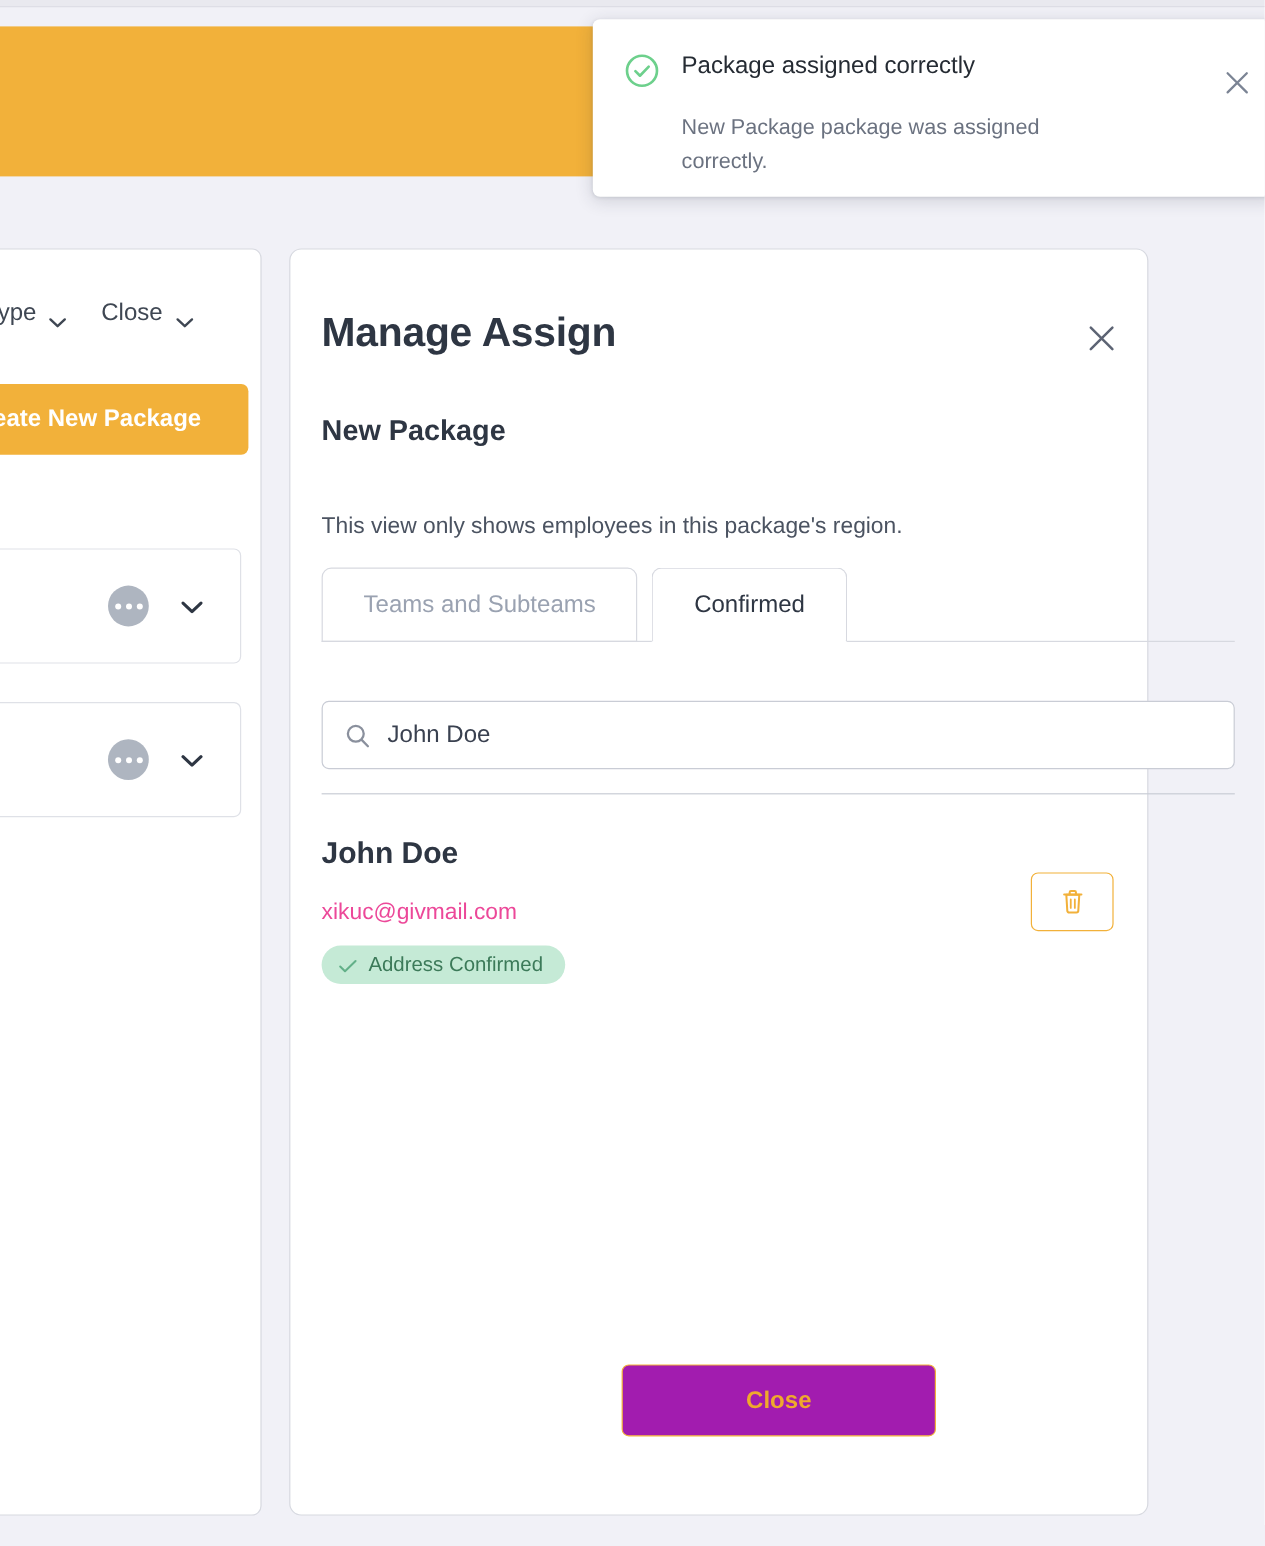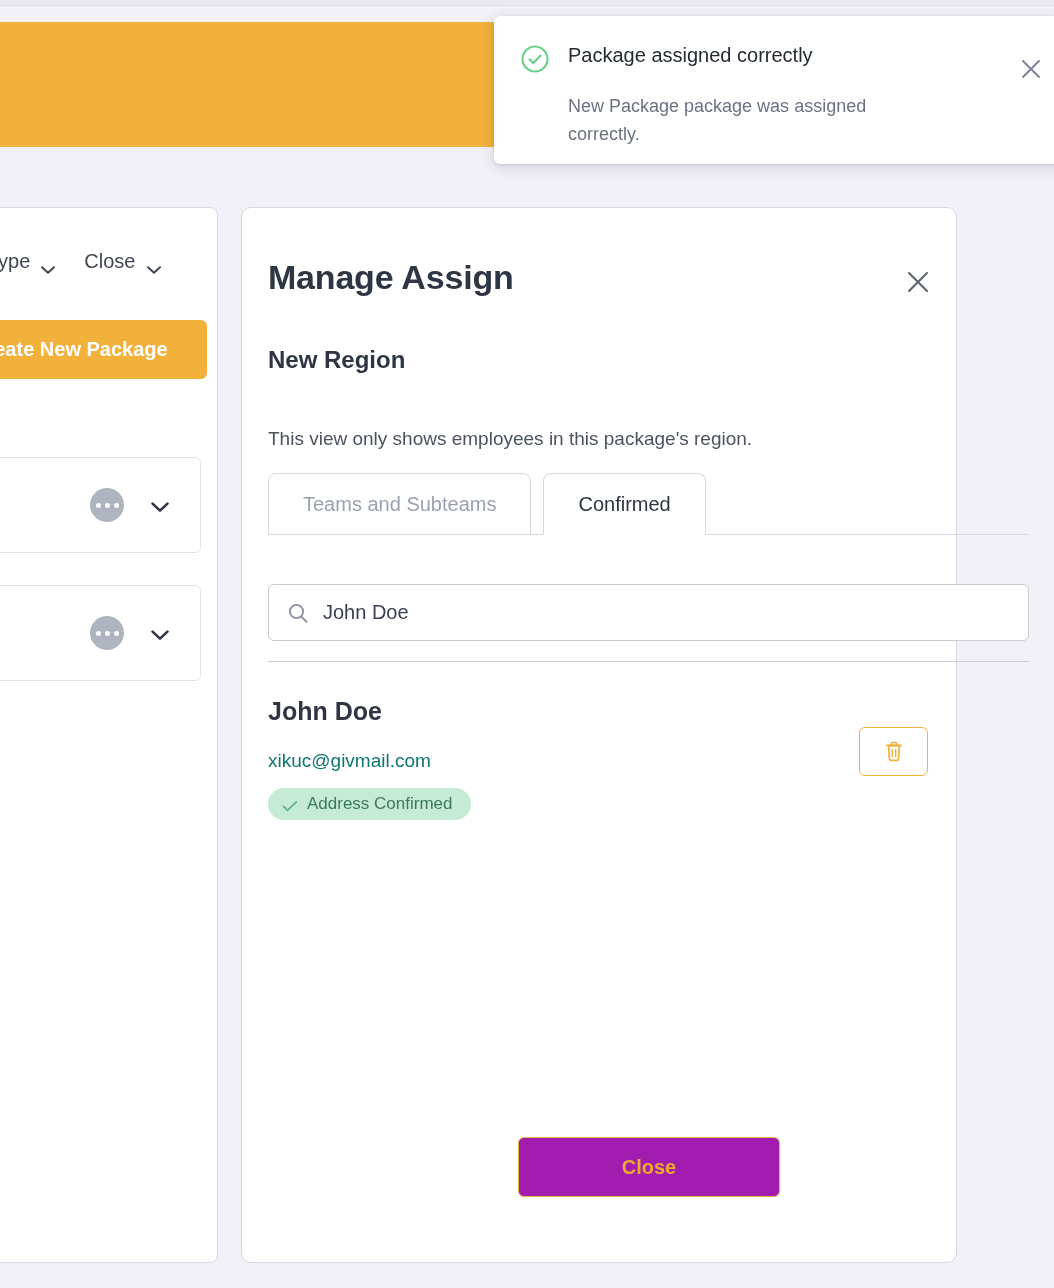--- a/index.html
+++ b/index.html
@@ -248,21 +248,21 @@
     position: absolute;
     left: 26px; top: 489px;
     font-size: 25px;
     font-weight: bold;
     color: #2e3643;
   }
   .emp-email {
     position: absolute;
     left: 26px; top: 542px;
     font-size: 19px;
-    color: #0f766e;
+    color: #ec4899;
   }
   .emp-badge {
     position: absolute;
     left: 26px; top: 580px;
     height: 32px;
     background: #c5ead6;
     border-radius: 16px;
     display: flex; align-items: center;
     padding: 0 18px 0 14px;
     gap: 9px;
@@ -376,21 +376,21 @@
   <div class="modal">
 
     <div class="modal-title">Manage Assign</div>
 
     <span class="modal-close">
       <svg viewBox="0 0 28 28" width="28" height="28" fill="none">
         <path d="M5 5l18 18M23 5L5 23" stroke="currentColor" stroke-width="2.1" stroke-linecap="round"></path>
       </svg>
     </span>
 
-    <div class="pkg-name">New Region</div>
+    <div class="pkg-name">New Package</div>
     <div class="pkg-note">This view only shows employees in this package's region.</div>
 
     <div class="tabs">
       <div class="tab inactive">Teams and Subteams</div>
       <div class="tab active">Confirmed</div>
     </div>
     <div class="tabs-underline"></div>
 
     <div class="search-box">
       <span class="search-icon">

